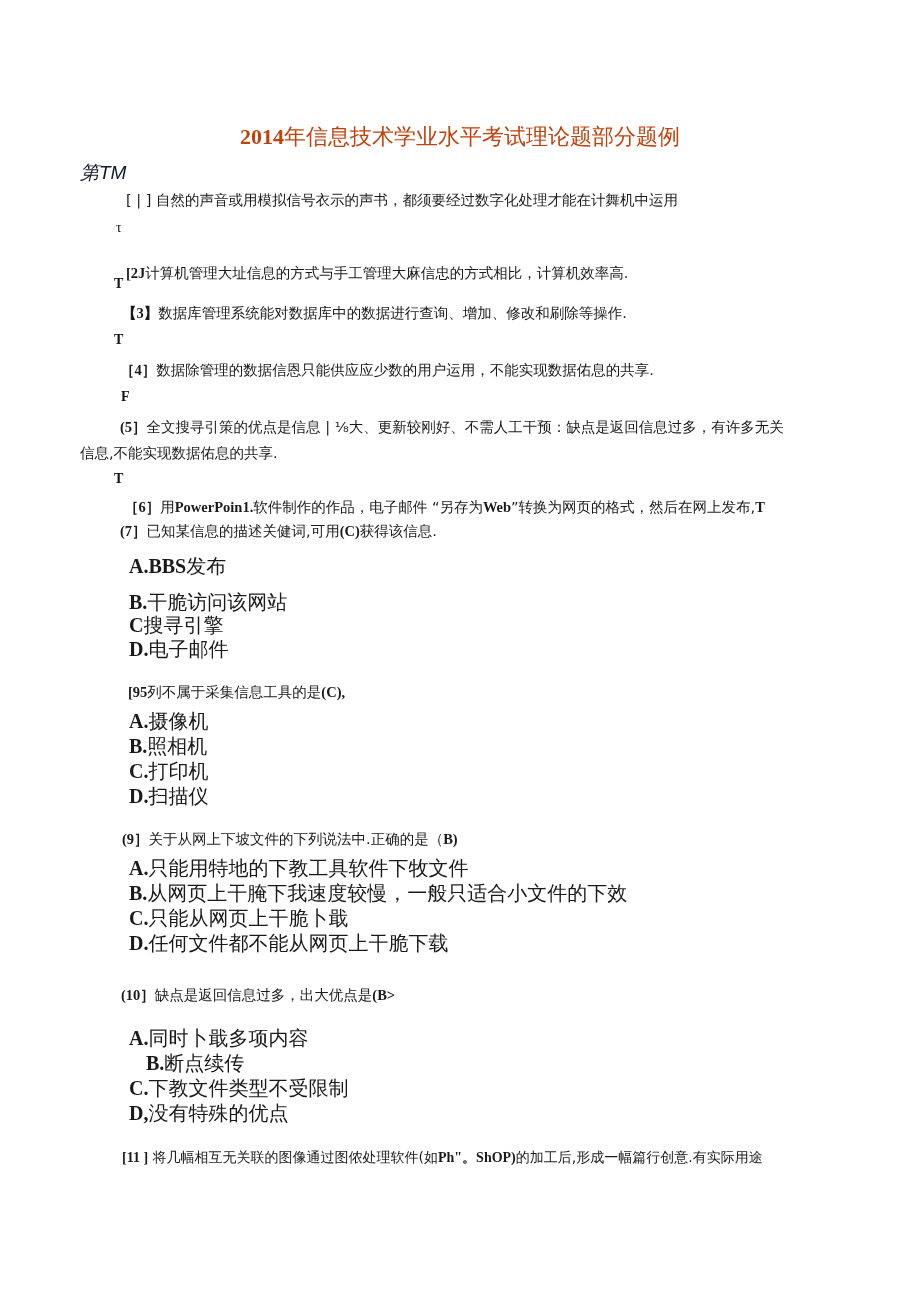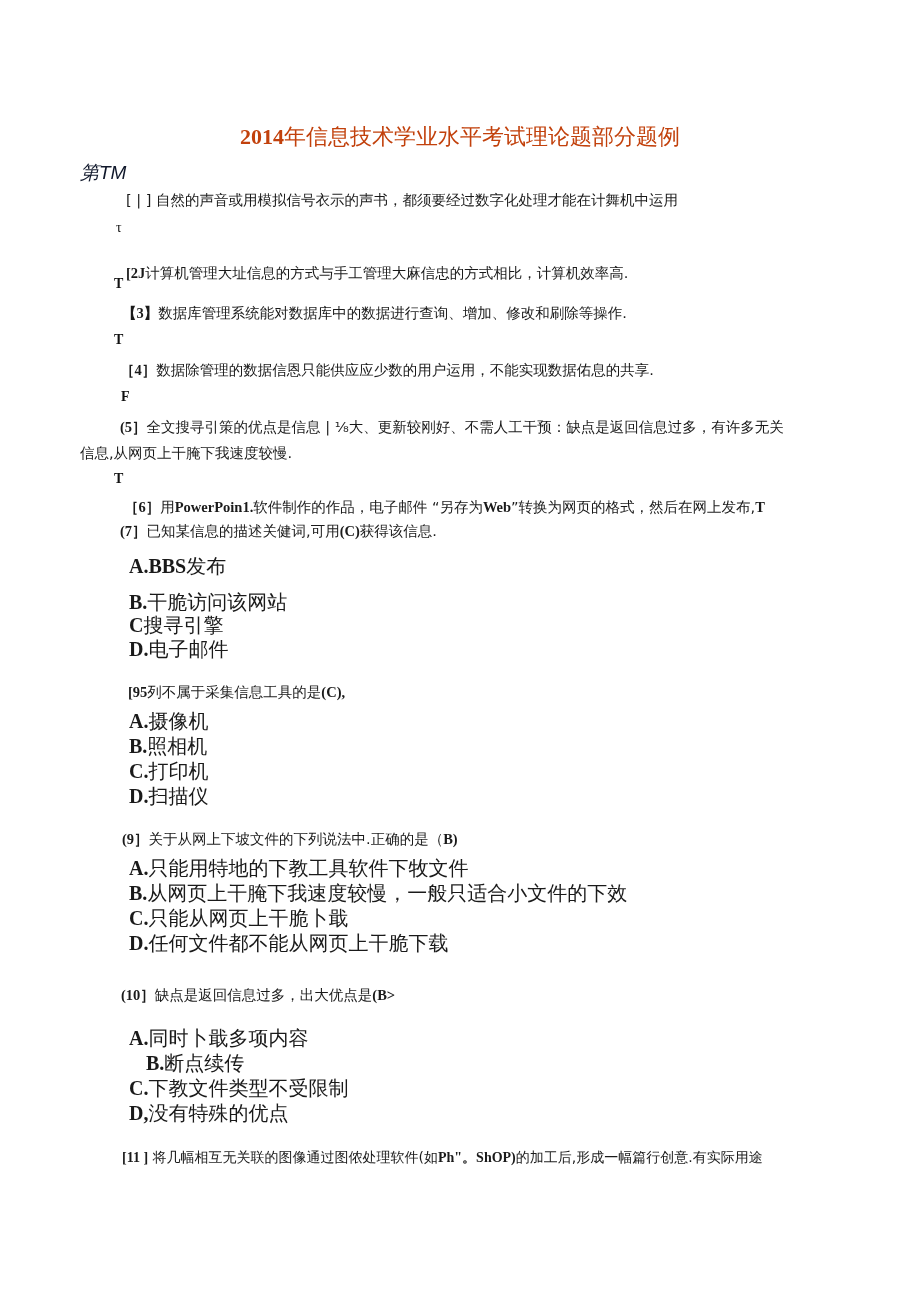--- a/index.html
+++ b/index.html
@@ -53,21 +53,21 @@
 <div class="abs ans" style="left:114px; top:332px;">T</div>
 
 <div class="abs q" style="left:120px; top:361px;">
   <span class="num">［4］</span><span>数据除管理的数据信恩只能供应应少数的用户运用，不能实现数据佑息的共享.</span>
 </div>
 <div class="abs ans" style="left:121px; top:389px;">F</div>
 
 <div class="abs q" style="left:120px; top:418px;">
   <span class="num">(5］</span><span>全文搜寻引策的优点是信息 | ⅛大、更新较刚好、不需人工干预：缺点是返回信息过多，有许多无关</span>
 </div>
-<div class="abs q" style="left:80px; top:444px;">信息,从网页上干腌下我速度较慢.</div>
+<div class="abs q" style="left:80px; top:444px;">信息,不能实现数据佑息的共享.</div>
 <div class="abs ans" style="left:114px; top:471px;">T</div>
 
 <div class="abs q" style="left:124px; top:498px;">
   <span class="num">［6］</span><span>用</span><span class="num">PowerPoin1.</span><span>软件制作的作品，电子邮件 “另存为</span><span class="num">Web</span><span>”转换为网页的格式，然后在网上发布,</span><span class="num">T</span>
 </div>
 
 <div class="abs q" style="left:120px; top:522px;">
   <span class="num">(7］</span><span>已知某信息的描述关健词,可用</span><span class="num">(C)</span><span>获得该信息.</span>
 </div>
 <div class="abs opt" style="left:129px; top:553px;"><span class="k">A.BBS</span><span>发布</span></div>

